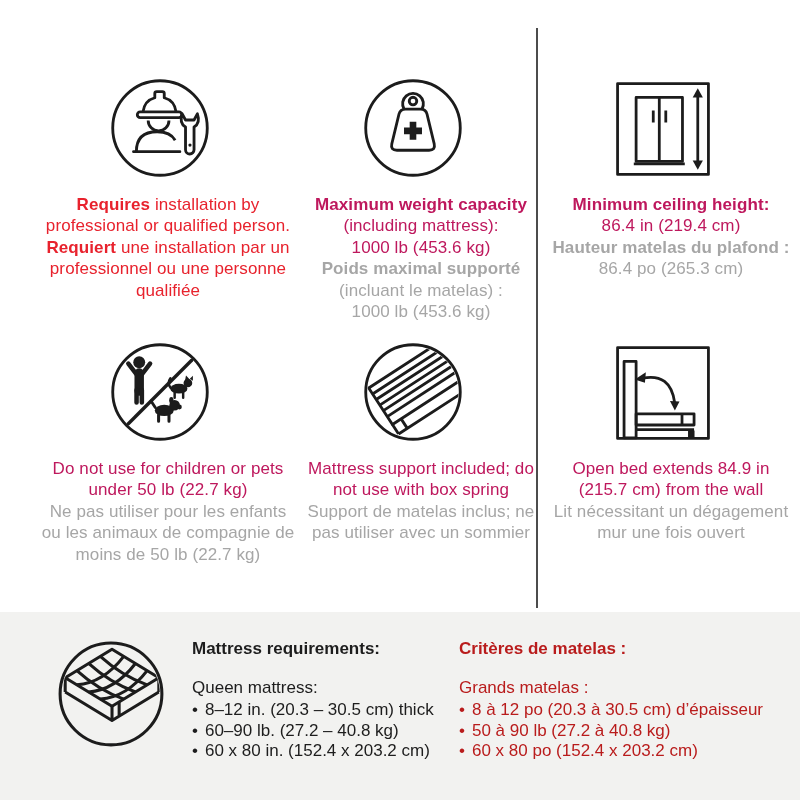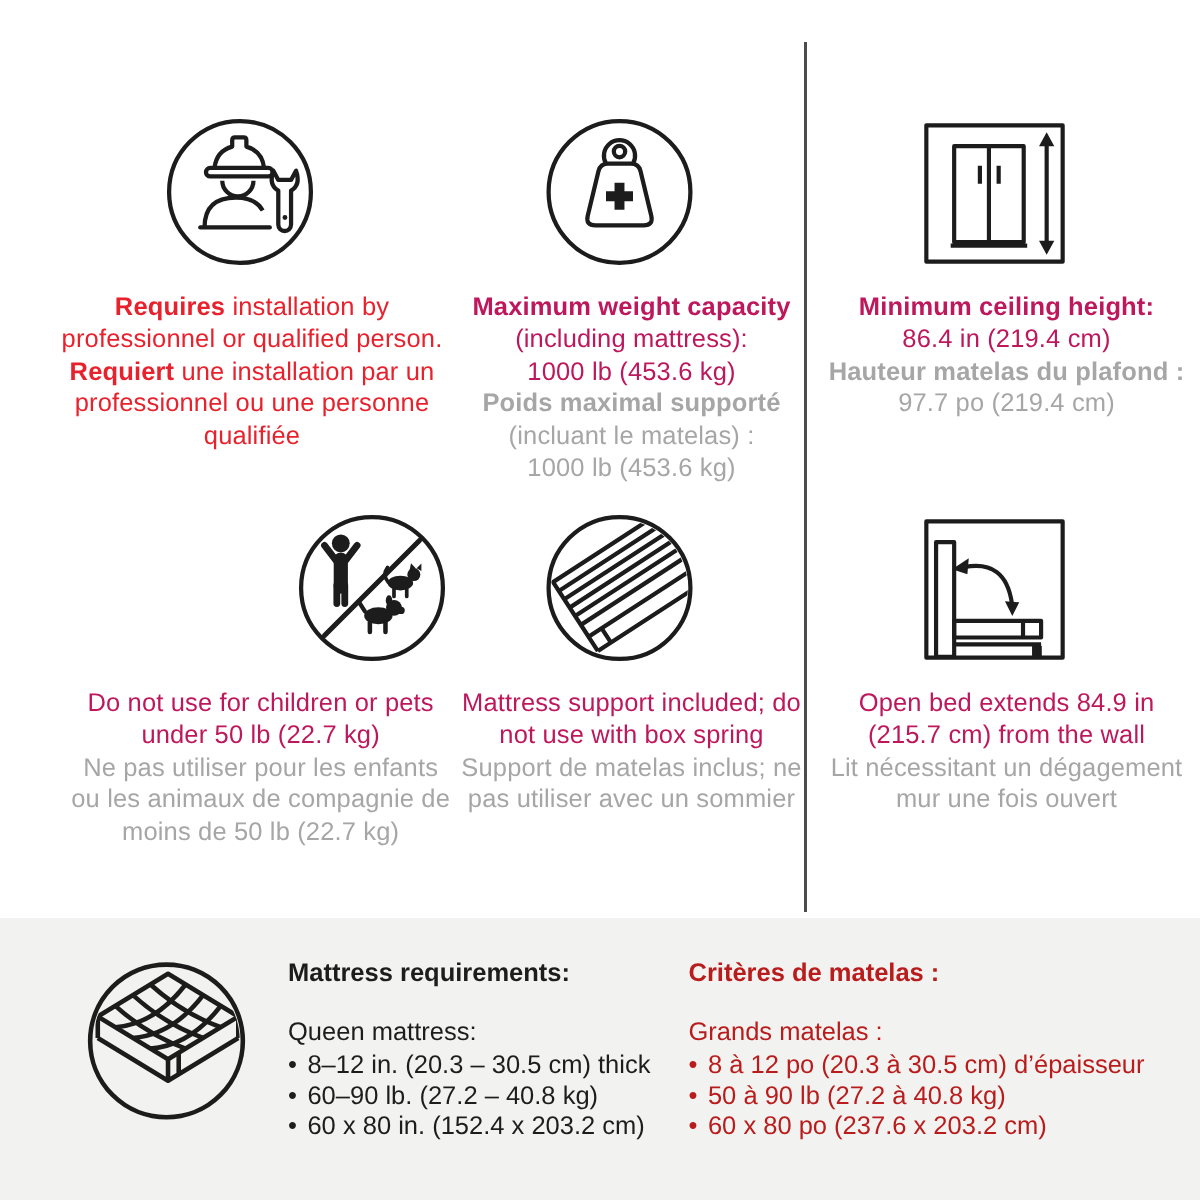--- a/index.html
+++ b/index.html
@@ -63,21 +63,21 @@
         <rect class="st" x="31" y="38" width="47" height="6" rx="3"></rect>
         <path class="st" d="M42.5 47 a11 11 0 0 0 22 0"></path>
         <path class="st" d="M30 80 q0 -21 22 -21 q14 0 19 9"></path>
         <path class="st" d="M27 80 H76" stroke-linecap="round"></path>
         <path class="st" d="M78.5 40 q-3.5 10 3.5 14 l0 24 a4.5 4.5 0 0 0 9 0 l0 -24 q7 -4 3.5 -14 l-3.5 6.5 h-9 z" stroke-linecap="round"></path>
         <circle class="fl" cx="86.7" cy="73" r="1.7"></circle>
       </svg>
     </div>
     <div class="lines">
         <div class="line red"><b>Requires</b><span> installation by</span></div>
-        <div class="line red"><span>professionnel or qualified person.</span></div>
+        <div class="line red"><span>professional or qualified person.</span></div>
         <div class="line red"><b>Requiert</b><span> une installation par un</span></div>
         <div class="line red"><span>professionnel ou une personne</span></div>
         <div class="line red"><span>qualifiée</span></div>
       </div>
   </div>
 
   <div class="block" style="left:288px;top:76px;width:250px;">
     <div class="icon-wrap">
       <svg width="104" height="104" viewBox="0 0 110 110">
         <circle class="st" cx="55" cy="55" r="50" stroke-width="3.6"></circle>
@@ -107,25 +107,25 @@
         <path class="st" d="M23.5 92.5 H78.5" stroke-width="4"></path>
         <path class="st" d="M92.5 19 V91" stroke-width="3.2"></path>
         <polygon class="fl" points="92.5,11 87,21 98,21"></polygon>
         <polygon class="fl" points="92.5,99 87,89 98,89"></polygon>
       </svg>
     </div>
     <div class="lines">
         <div class="line black"><b>Minimum ceiling height:</b></div>
         <div class="line black"><span>86.4 in (219.4 cm)</span></div>
         <div class="line gray"><b>Hauteur matelas du plafond :</b></div>
-        <div class="line gray"><span>97.7 po (219.4 cm)</span></div>
-      </div>
-  </div>
-
-  <div class="block" style="left:20px;top:340px;width:280px;align-items:flex-end;">
+        <div class="line gray"><span>86.4 po (265.3 cm)</span></div>
+      </div>
+  </div>
+
+  <div class="block" style="left:20px;top:340px;width:280px;">
     <div class="icon-wrap">
       <svg width="104" height="104" viewBox="0 0 110 110">
         <circle class="st" cx="55" cy="55" r="50" stroke-width="3.6"></circle>
         <circle class="fl" cx="33" cy="23.5" r="6.3"></circle>
         <path d="M33 35 v19" stroke="#1c1c1c" stroke-width="10" stroke-linecap="round" fill="none"></path>
         <path d="M30 36 L21.5 25 M36 36 L44.5 25" stroke="#1c1c1c" stroke-width="4.8" stroke-linecap="round" fill="none"></path>
         <path d="M30.2 53 v13 M35.8 53 v13" stroke="#1c1c1c" stroke-width="4.8" stroke-linecap="round" fill="none"></path>
         <ellipse class="fl" cx="75" cy="51.5" rx="9" ry="5.2"></ellipse>
         <circle class="fl" cx="84.5" cy="45.5" r="4.6"></circle>
         <polygon class="fl" points="81.5,42.5 82.5,37.5 85.8,41"></polygon>
@@ -230,18 +230,18 @@
           <li>60 x 80 in. (152.4 x 203.2 cm)</li>
         </ul>
     </div>
 
     <div class="bp-col fr">
       <p class="bp-heading">Critères de matelas :</p>
       <p class="bp-sub">Grands matelas :</p>
       <ul class="bp-list">
           <li>8 à 12 po (20.3 à 30.5 cm) d’épaisseur</li>
           <li>50 à 90 lb (27.2 à 40.8 kg)</li>
-          <li>60 x 80 po (237.6 x 203.2 cm)</li>
+          <li>60 x 80 po (152.4 x 203.2 cm)</li>
         </ul>
     </div>
   </div>
 
 </div>
 
 </body></html>

